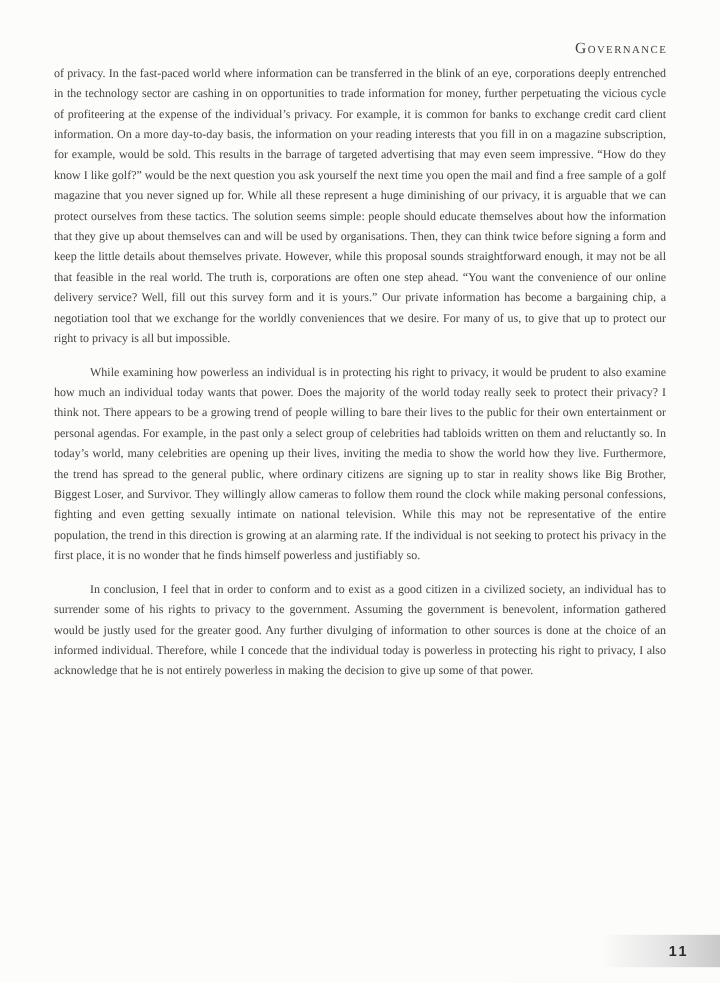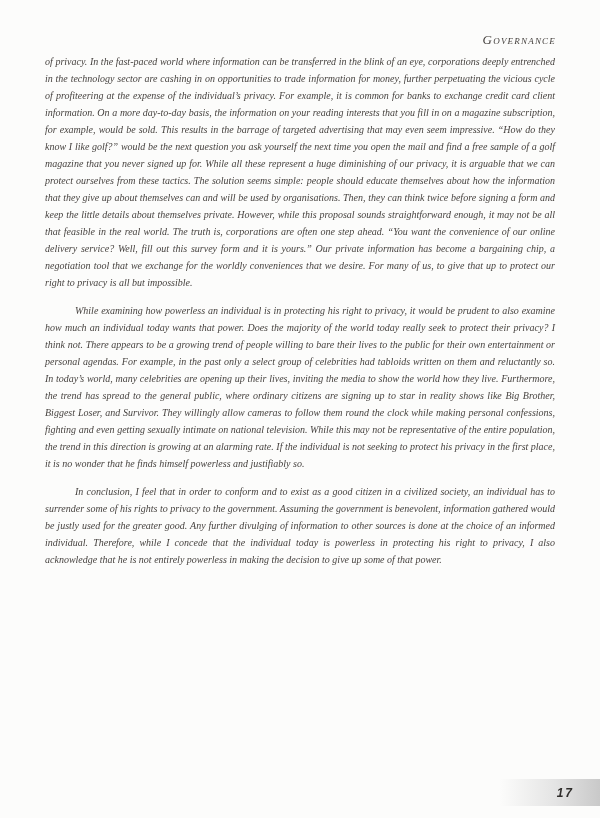--- a/index.html
+++ b/index.html
@@ -8,21 +8,20 @@
     background: #f4f4f4;
   }
   .page {
     position: relative;
     width: 600px;
     height: 818px;
     background: #fcfcfb;
     font-family: "Liberation Serif", serif;
     overflow: hidden;
     margin: 0 auto;
-    font-style: italic;
   }
   .running-head {
     position: absolute;
     top: 32px;
     right: 44px;
     font-variant: small-caps;
     letter-spacing: 1.2px;
     font-size: 13px;
     color: #433f3c;
   }
@@ -70,16 +69,16 @@
 
   <div class="running-head">Governance</div>
 
   <div class="body-text">
     <p class="para">of privacy. In the fast-paced world where information can be transferred in the blink of an eye, corporations deeply entrenched in the technology sector are cashing in on opportunities to trade information for money, further perpetuating the vicious cycle of profiteering at the expense of the individual’s privacy. For example, it is common for banks to exchange credit card client information. On a more day-to-day basis, the information on your reading interests that you fill in on a magazine subscription, for example, would be sold. This results in the barrage of targeted advertising that may even seem impressive. “How do they know I like golf?” would be the next question you ask yourself the next time you open the mail and find a free sample of a golf magazine that you never signed up for. While all these represent a huge diminishing of our privacy, it is arguable that we can protect ourselves from these tactics. The solution seems simple: people should educate themselves about how the information that they give up about themselves can and will be used by organisations. Then, they can think twice before signing a form and keep the little details about themselves private. However, while this proposal sounds straightforward enough, it may not be all that feasible in the real world. The truth is, corporations are often one step ahead. “You want the convenience of our online delivery service? Well, fill out this survey form and it is yours.” Our private information has become a bargaining chip, a negotiation tool that we exchange for the worldly conveniences that we desire. For many of us, to give that up to protect our right to privacy is all but impossible.</p>
     <p class="para indent">While examining how powerless an individual is in protecting his right to privacy, it would be prudent to also examine how much an individual today wants that power. Does the majority of the world today really seek to protect their privacy? I think not. There appears to be a growing trend of people willing to bare their lives to the public for their own entertainment or personal agendas. For example, in the past only a select group of celebrities had tabloids written on them and reluctantly so. In today’s world, many celebrities are opening up their lives, inviting the media to show the world how they live. Furthermore, the trend has spread to the general public, where ordinary citizens are signing up to star in reality shows like Big Brother, Biggest Loser, and Survivor. They willingly allow cameras to follow them round the clock while making personal confessions, fighting and even getting sexually intimate on national television. While this may not be representative of the entire population, the trend in this direction is growing at an alarming rate. If the individual is not seeking to protect his privacy in the first place, it is no wonder that he finds himself powerless and justifiably so.</p>
     <p class="para indent">In conclusion, I feel that in order to conform and to exist as a good citizen in a civilized society, an individual has to surrender some of his rights to privacy to the government. Assuming the government is benevolent, information gathered would be justly used for the greater good. Any further divulging of information to other sources is done at the choice of an informed individual. Therefore, while I concede that the individual today is powerless in protecting his right to privacy, I also acknowledge that he is not entirely powerless in making the decision to give up some of that power.</p>
   </div>
 
   <div class="footer-bar">
-    <span class="page-num">17</span>
+    <span class="page-num">11</span>
   </div>
 
 </div>
 
 </body></html>

